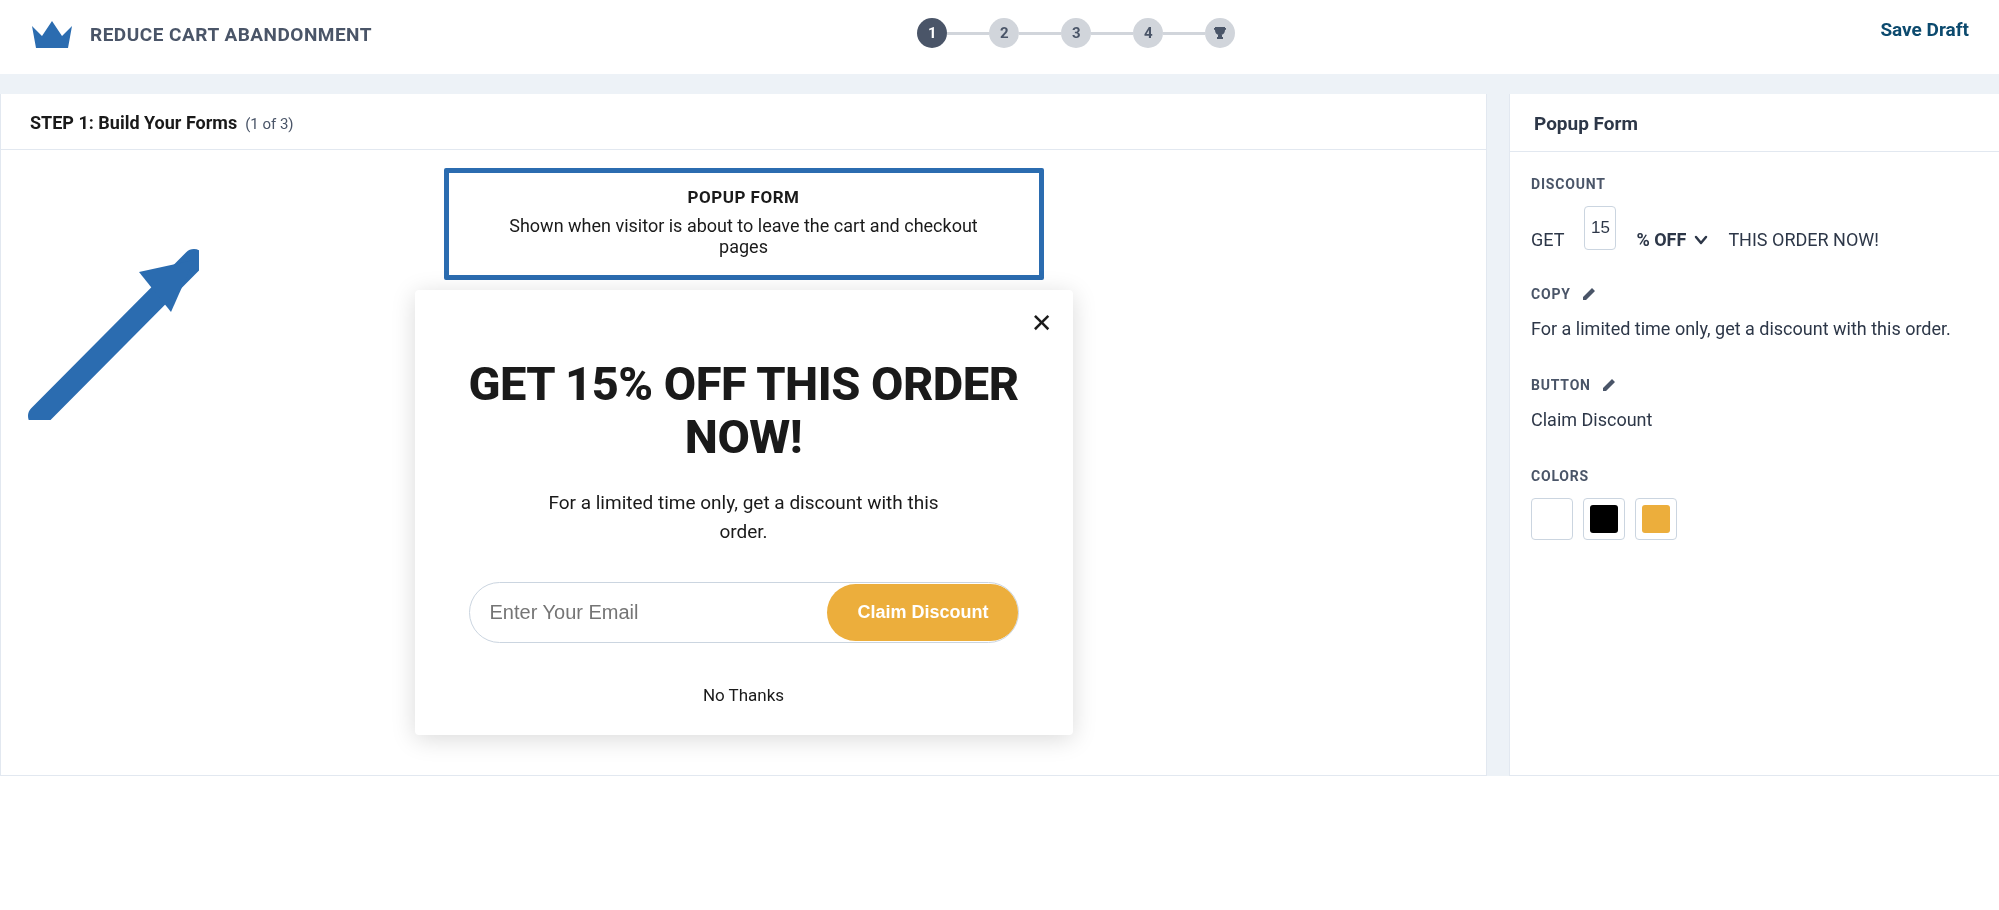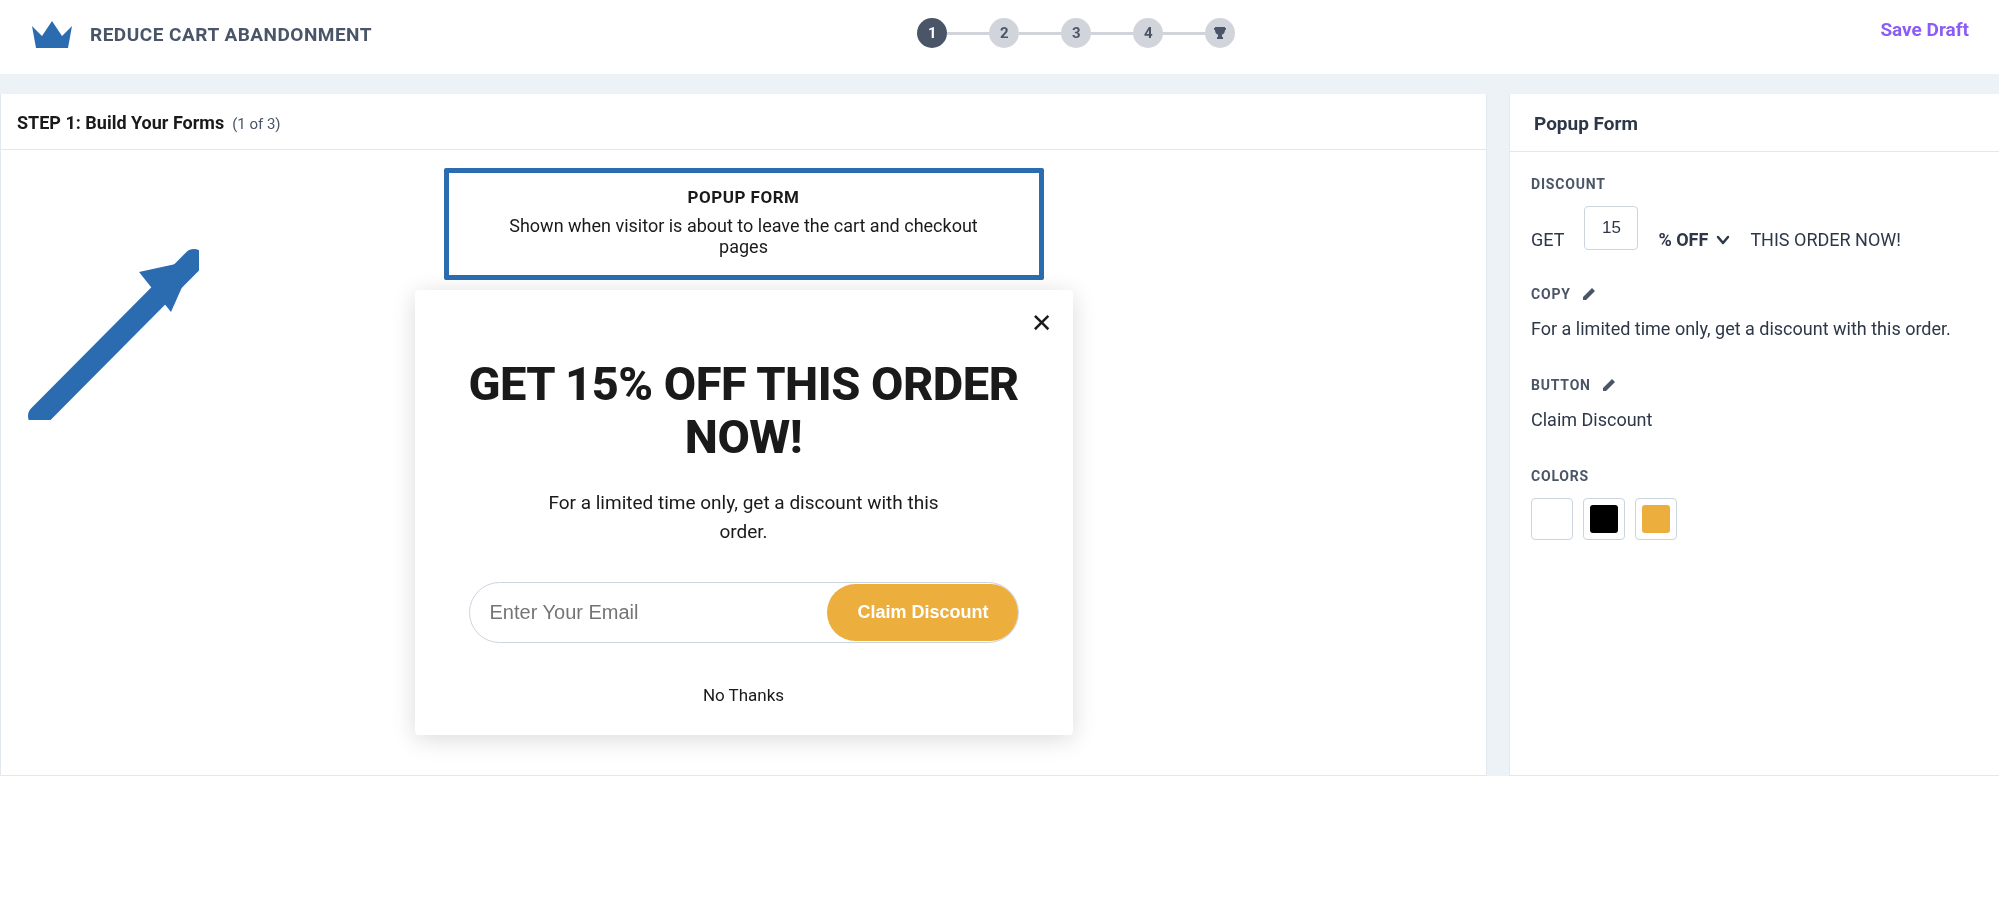--- a/index.html
+++ b/index.html
@@ -10,32 +10,32 @@
 .header-left { display: flex; align-items: center; gap: 16px; }
 .crown-icon { width: 44px; height: 32px; }
 .header-title { font-size: 19px; font-weight: 700; letter-spacing: 0.5px; color: #4a5568; }
 .stepper { display: flex; align-items: center; gap: 0; margin-right: 100px; }
 .step { display: flex; align-items: center; }
 .step-circle { width: 30px; height: 30px; border-radius: 50%; display: flex; align-items: center; justify-content: center; font-size: 15px; font-weight: 700; }
 .step-circle.active { background: #4a5568; color: #fff; }
 .step-circle.inactive { background: #d1d5db; color: #4a5568; }
 .step-line { width: 42px; height: 3px; background: #d1d5db; }
 .trophy-icon { width: 16px; height: 16px; }
-.save-draft { font-size: 19px; font-weight: 700; color: #8b5cf6; cursor: pointer; }
+.save-draft { font-size: 19px; font-weight: 700; color: #0c4a6e; cursor: pointer; }
 
 
 .sep { height: 20px; background: #edf2f7; width: 100%; }
 
 
 .layout { display: flex; gap: 22px; background: #edf2f7; align-items: stretch; }
 .main-panel { flex: 1; background: #fff; border: 1px solid #e2e8f0; border-top: none; min-width: 0; margin-left: 0; }
 .side-panel { width: 490px; background: #fff; border: 1px solid #e2e8f0; border-top: none; border-right: none; margin-right: 0; }
 
 
-.panel-header { padding: 18px 16px 16px 16px; border-bottom: 1px solid #e2e8f0; }
+.panel-header { padding: 18px 16px 16px 29px; border-bottom: 1px solid #e2e8f0; }
 .panel-header-title { font-size: 18px; font-weight: 700; color: #1a1a1a; display: inline; }
 .panel-header-sub { font-size: 15px; font-weight: 400; color: #4a5568; margin-left: 4px; }
 
 
 .main-content { position: relative; padding: 18px 20px 40px 20px; display: flex; flex-direction: column; align-items: center; }
 .form-selector { border: 5px solid #2b6cb0; border-radius: 2px; padding: 14px 40px 18px 40px; text-align: center; width: 600px; background: #fff; }
 .form-selector-title { font-size: 17px; font-weight: 700; letter-spacing: 0.5px; color: #1a1a1a; margin-bottom: 8px; }
 .form-selector-desc { font-size: 18px; color: #1a1a1a; }
 
 
@@ -50,21 +50,21 @@
 .popup-input { flex: 1; border: none; outline: none; font-size: 20px; padding: 18px 20px; background: transparent; color: #0c4a6e; }
 .popup-claim { background: #ecae3c; color: #fff; border: none; border-radius: 32px; font-size: 18px; font-weight: 700; padding: 18px 30px; cursor: pointer; margin: -1px; }
 .popup-nothanks { text-align: center; font-size: 17px; margin-top: 42px; color: #1a1a1a; cursor: pointer; }
 
 
 .side-panel-header { padding: 18px 24px 16px 24px; border-bottom: 1px solid #e2e8f0; }
 .side-panel-title { font-size: 19px; font-weight: 700; color: #2d3748; }
 .side-panel-body { padding: 24px 21px; }
 .section-label { font-size: 14px; font-weight: 700; letter-spacing: 0.8px; color: #4a5568; margin-bottom: 14px; }
 .discount-row { display: flex; align-items: flex-end; gap: 20px; font-size: 18px; color: #2d3748; margin-bottom: 36px; flex-wrap: wrap; }
-.discount-input { width: 54px; height: 44px; border: 1px solid #cbd5e0; border-radius: 4px; text-align: center; font-size: 17px; color: #2d3748; }
+.discount-input { width: 32px; height: 44px; border: 1px solid #cbd5e0; border-radius: 4px; text-align: center; font-size: 17px; color: #2d3748; }
 .pct-select { display: flex; align-items: center; gap: 8px; font-size: 18px; font-weight: 700; color: #2d3748; cursor: pointer; }
 .chev-down { width: 14px; height: 14px; }
 .section-block { margin-bottom: 36px; }
 .label-with-icon { display: flex; align-items: center; gap: 10px; margin-bottom: 14px; }
 .pencil-icon { width: 16px; height: 16px; cursor: pointer; }
 .section-value { font-size: 18px; color: #2d3748; line-height: 1.4; }
 .color-swatches { display: flex; gap: 10px; }
 .swatch-wrap { width: 42px; height: 42px; border: 1px solid #cbd5e0; border-radius: 4px; display: flex; align-items: center; justify-content: center; cursor: pointer; }
 .swatch { width: 28px; height: 28px; border-radius: 3px; }
 </style>

